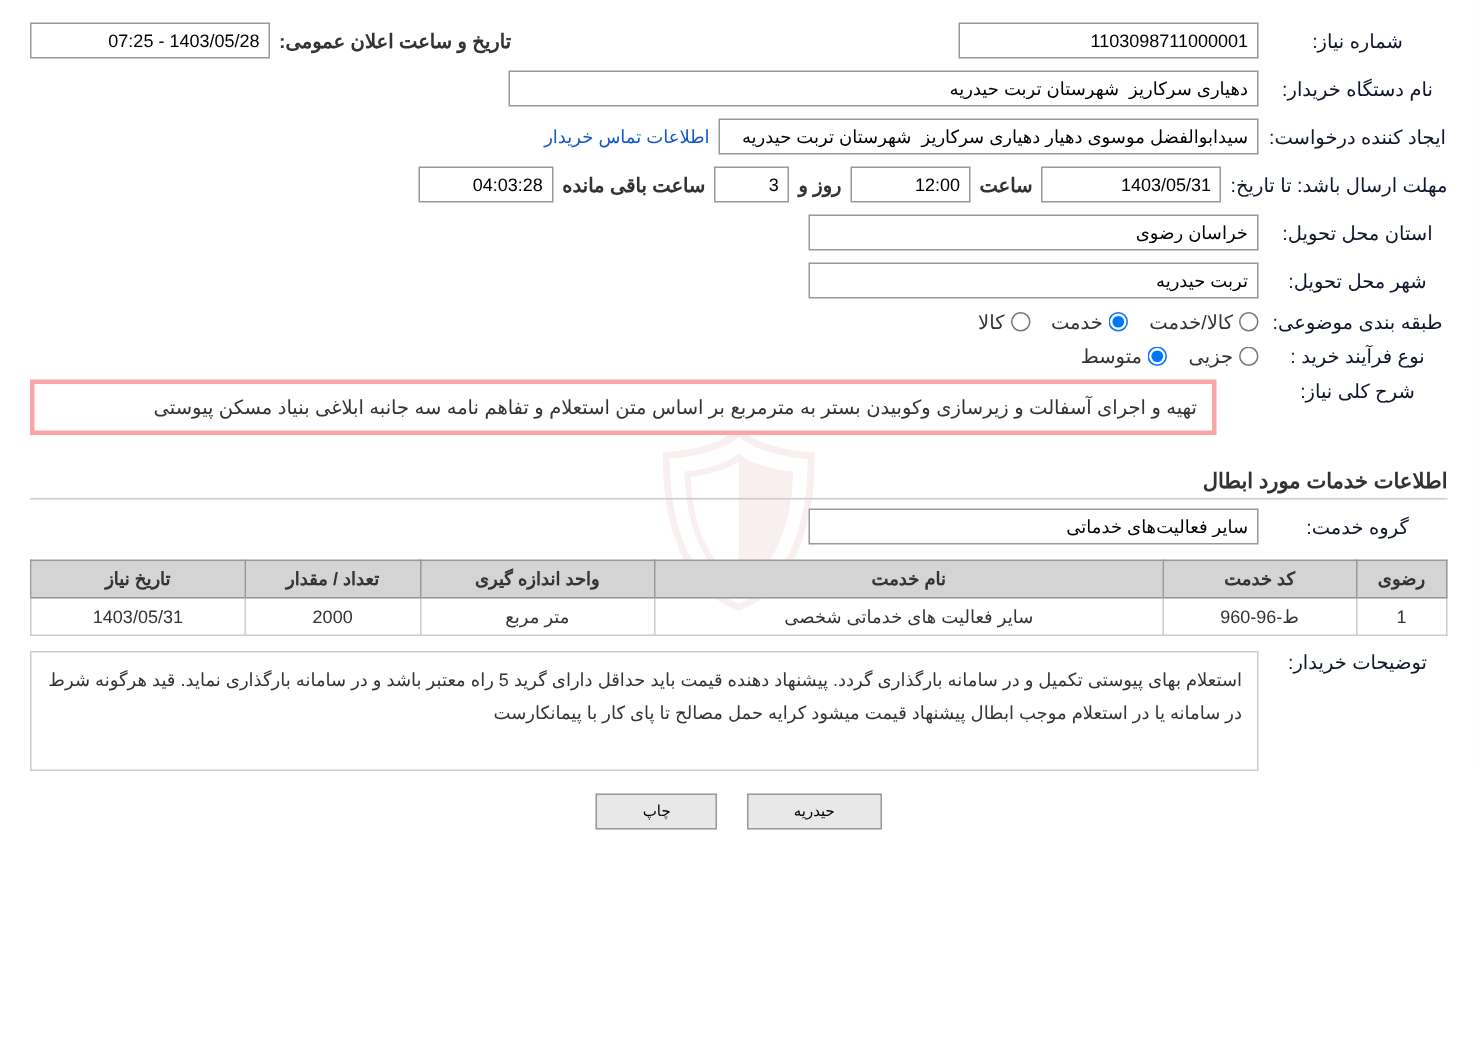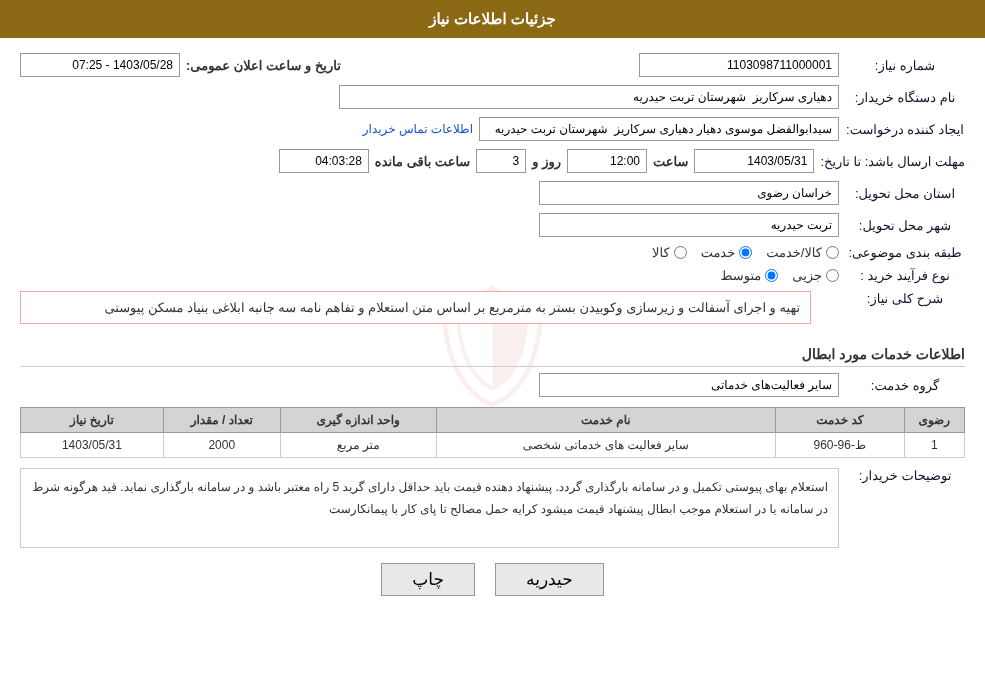--- a/index.html
+++ b/index.html
@@ -78,21 +78,21 @@
     .purchase-type-row {
       display: flex;
       align-items: center;
       gap: 14px;
     }
     .purchase-note {
       color: #333;
       font-size: 12px;
     }
     .description-section {
-      border: 1px solid #fca5a5;
+      border: 3px solid #fca5a5;
       padding: 8px 10px;
       background: #fff;
       margin-bottom: 10px;
     }
     .table-section {
       margin: 10px 0;
     }
     table.data-table {
       width: 100%;
       border-collapse: collapse;
@@ -121,21 +121,21 @@
     }
     .buttons-row {
       display: flex;
       justify-content: center;
       gap: 20px;
       margin-top: 15px;
     }
     .btn {
       padding: 5px 30px;
       font-family: Tahoma, Arial, sans-serif;
-      font-size: 17px;
+      font-size: 10px;
       cursor: pointer;
       border: 1px solid #999;
       background: #e8e8e8;
     }
     .btn-print {
       background: #e8e8e8;
     }
     .btn-back {
       background: #e8e8e8;
     }
@@ -161,23 +161,20 @@
       font-weight: bold;
       white-space: nowrap;
     }
   </style>
 </head>
 <body>
 
 <div class="page-container watermark-container">
   <div class="shield-watermark">🛡</div>
 
-  <div class="header-bar">
-    <span>جزئیات اطلاعات نیاز</span>
-  </div>
 
   <div class="content-area content-wrapper">
 
     <div class="form-row">
       <span class="label-cell">شماره نیاز:</span>
       <input class="input-box input-medium" type="text" readonly="" value="1103098711000001" style="">
       <span style="flex:1"></span>
       <span class="inline-label">تاریخ و ساعت اعلان عمومی:</span>
       <input class="input-box input-date" type="text" readonly="" value="1403/05/28 - 07:25" style="">
     </div>

